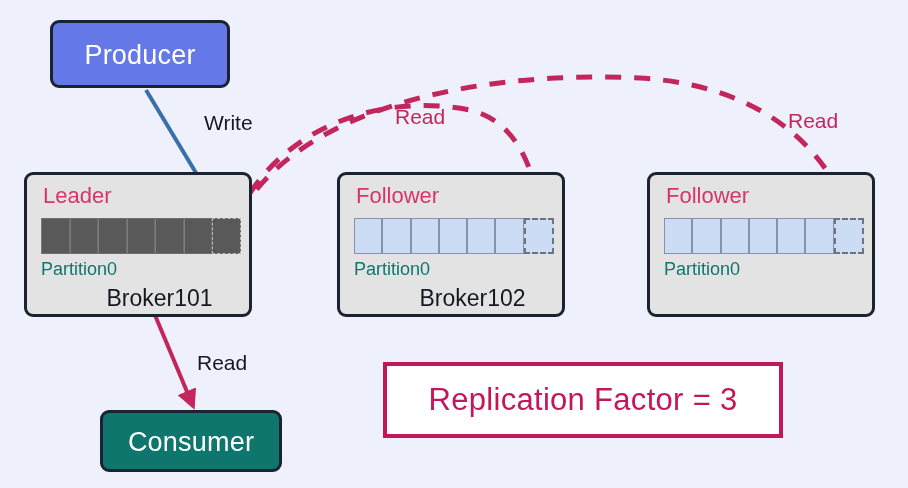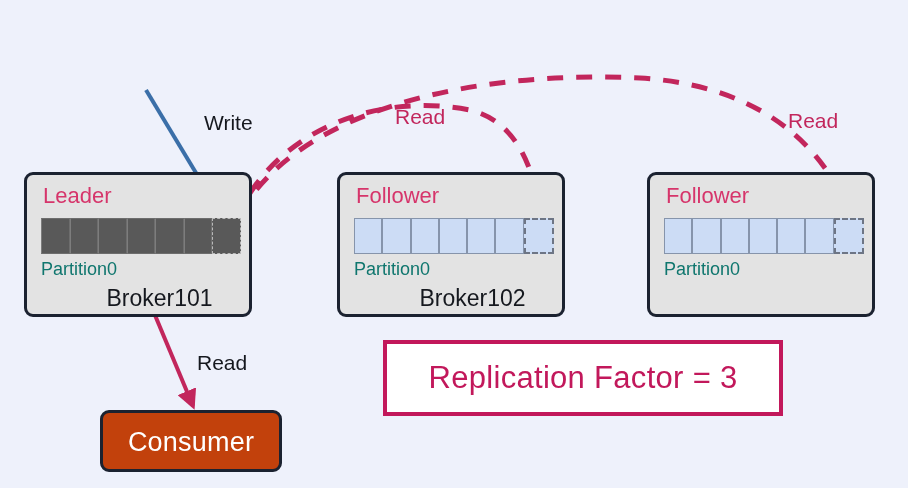--- a/index.html
+++ b/index.html
@@ -38,21 +38,21 @@
     font-size: 27px;
     letter-spacing: .2px;
   }
   #producer-box {
     left: 50px; top: 20px; width: 180px; height: 68px;
     background: #6578e8;
   }
   #producer-box .node-label { top: 17px; }
   #consumer-box {
     left: 100px; top: 410px; width: 182px; height: 62px;
-    background: #c2410c;
+    background: #0f766e;
   }
   #consumer-box .node-label { top: 14px; }
 
   
   .broker {
     position: absolute;
     box-sizing: border-box;
     background: #e3e3e3;
     border: 3px solid #1b2230;
     border-radius: 9px;
@@ -126,21 +126,21 @@
   .edge-label.dark  { color: #15181e; }
   .edge-label.rose  { color: #c2265c; }
   #label-write        { left: 176px; top: 111px; margin-left: 28px; }
   #label-read-consumer{ left: 197px; top: 351px; }
   #label-read-1       { left: 395px; top: 105px; }
   #label-read-2       { left: 788px; top: 109px; }
 
   
   #replication-box {
     position: absolute;
-    left: 383px; top: 340px;
+    left: 383px; top: 362px;
     width: 400px; height: 76px;
     box-sizing: border-box;
     background: #ffffff;
     border: 4px solid #c2185b;
     display: flex;
     align-items: center;
     justify-content: center;
   }
   #replication-text {
     color: #c2185b;
@@ -168,20 +168,23 @@
 
     <path d="M 146 90 L 222 216" fill="none" stroke="#3b6fa8" stroke-width="4" marker-end="url(#arrow-blue)"></path>
 
     <path d="M 129 253 L 193 406" fill="none" stroke="#c2265c" stroke-width="4" marker-end="url(#arrow-rose)"></path>
 
     <path d="M 236 219 C 276 128, 380 92, 470 110 C 512 120, 532 160, 539 208" fill="none" stroke="#c2265c" stroke-width="5" stroke-dasharray="16 13" stroke-linecap="butt" marker-end="url(#arrow-rose-dash)"></path>
 
     <path d="M 240 213 C 300 110, 470 70, 640 78 C 740 84, 812 128, 846 205" fill="none" stroke="#c2265c" stroke-width="5" stroke-dasharray="16 13" stroke-linecap="butt" marker-end="url(#arrow-rose-dash)"></path>
   </svg>
 
+  <div class="node" id="producer-box">
+    <div class="node-label">Producer</div>
+  </div>
 
   <div class="node" id="consumer-box">
     <div class="node-label">Consumer</div>
   </div>
 
   <div class="broker" id="broker-101">
     <div class="role-label">Leader</div>
     <div class="partition-bar">
       <div class="cell dark"></div>
       <div class="cell dark"></div>

